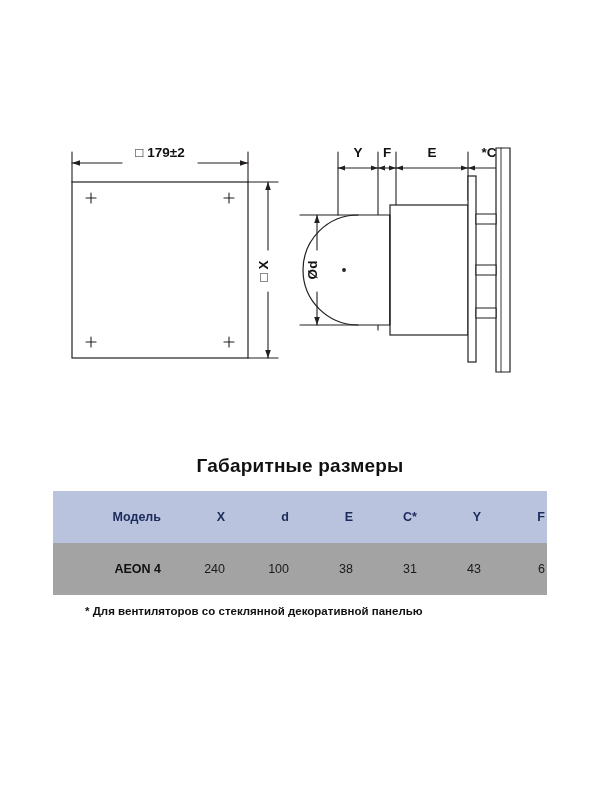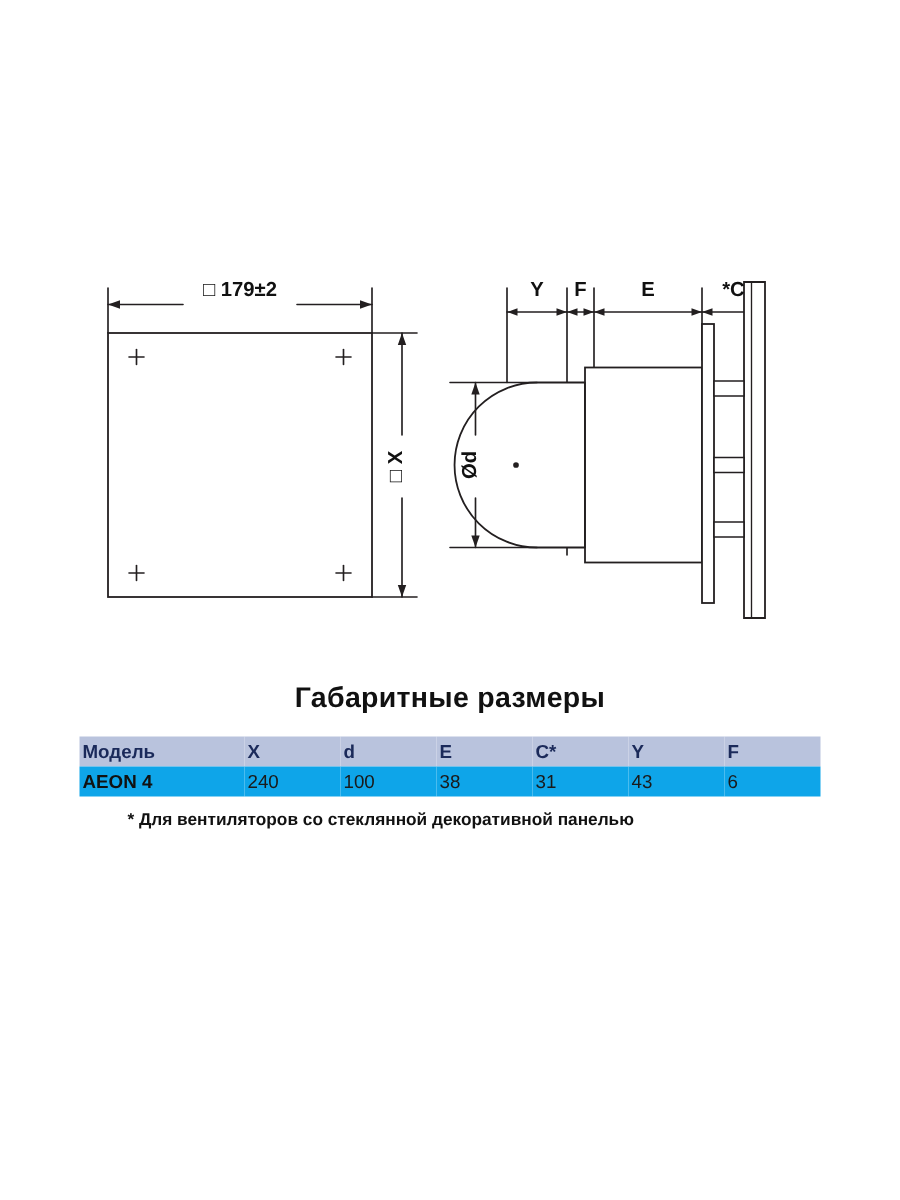--- a/index.html
+++ b/index.html
@@ -17,21 +17,20 @@
     overflow: hidden;
   }
 
   
   .drawing-area {
     position: absolute;
     left: 0;
     top: 0;
     width: 600px;
     height: 420px;
-    margin-top: 40px;
   }
   .drawing-area svg {
     display: block;
   }
 
   
   .table-section {
     position: absolute;
     left: 0;
     top: 455px;
@@ -45,33 +44,33 @@
     letter-spacing: 0.2px;
     margin-bottom: 14px;
   }
   table.dims {
     border-collapse: collapse;
     width: 430px;
     margin: 0 auto;
     table-layout: fixed;
   }
   table.dims th, table.dims td {
-    text-align: left;
+    text-align: right;
     font-size: 12.5px;
-    padding: 3px 2px;
+    padding: 19px 2px;
     border: none;
   }
   table.dims thead th {
     background: #b9c3dd;
     color: #1b2a5a;
     font-weight: bold;
     font-size: 12.5px;
   }
   table.dims tbody tr.odd td {
-    background: #0ea5e9;
+    background: #a3a3a3;
   }
   table.dims tbody tr.even td {
     background: #dfe4f0;
   }
   table.dims td.model, table.dims th.model {
     font-weight: bold;
     color: #111111;
   }
   table.dims th.model { color: #1b2a5a; }
   .col-model { width: 110px; }

